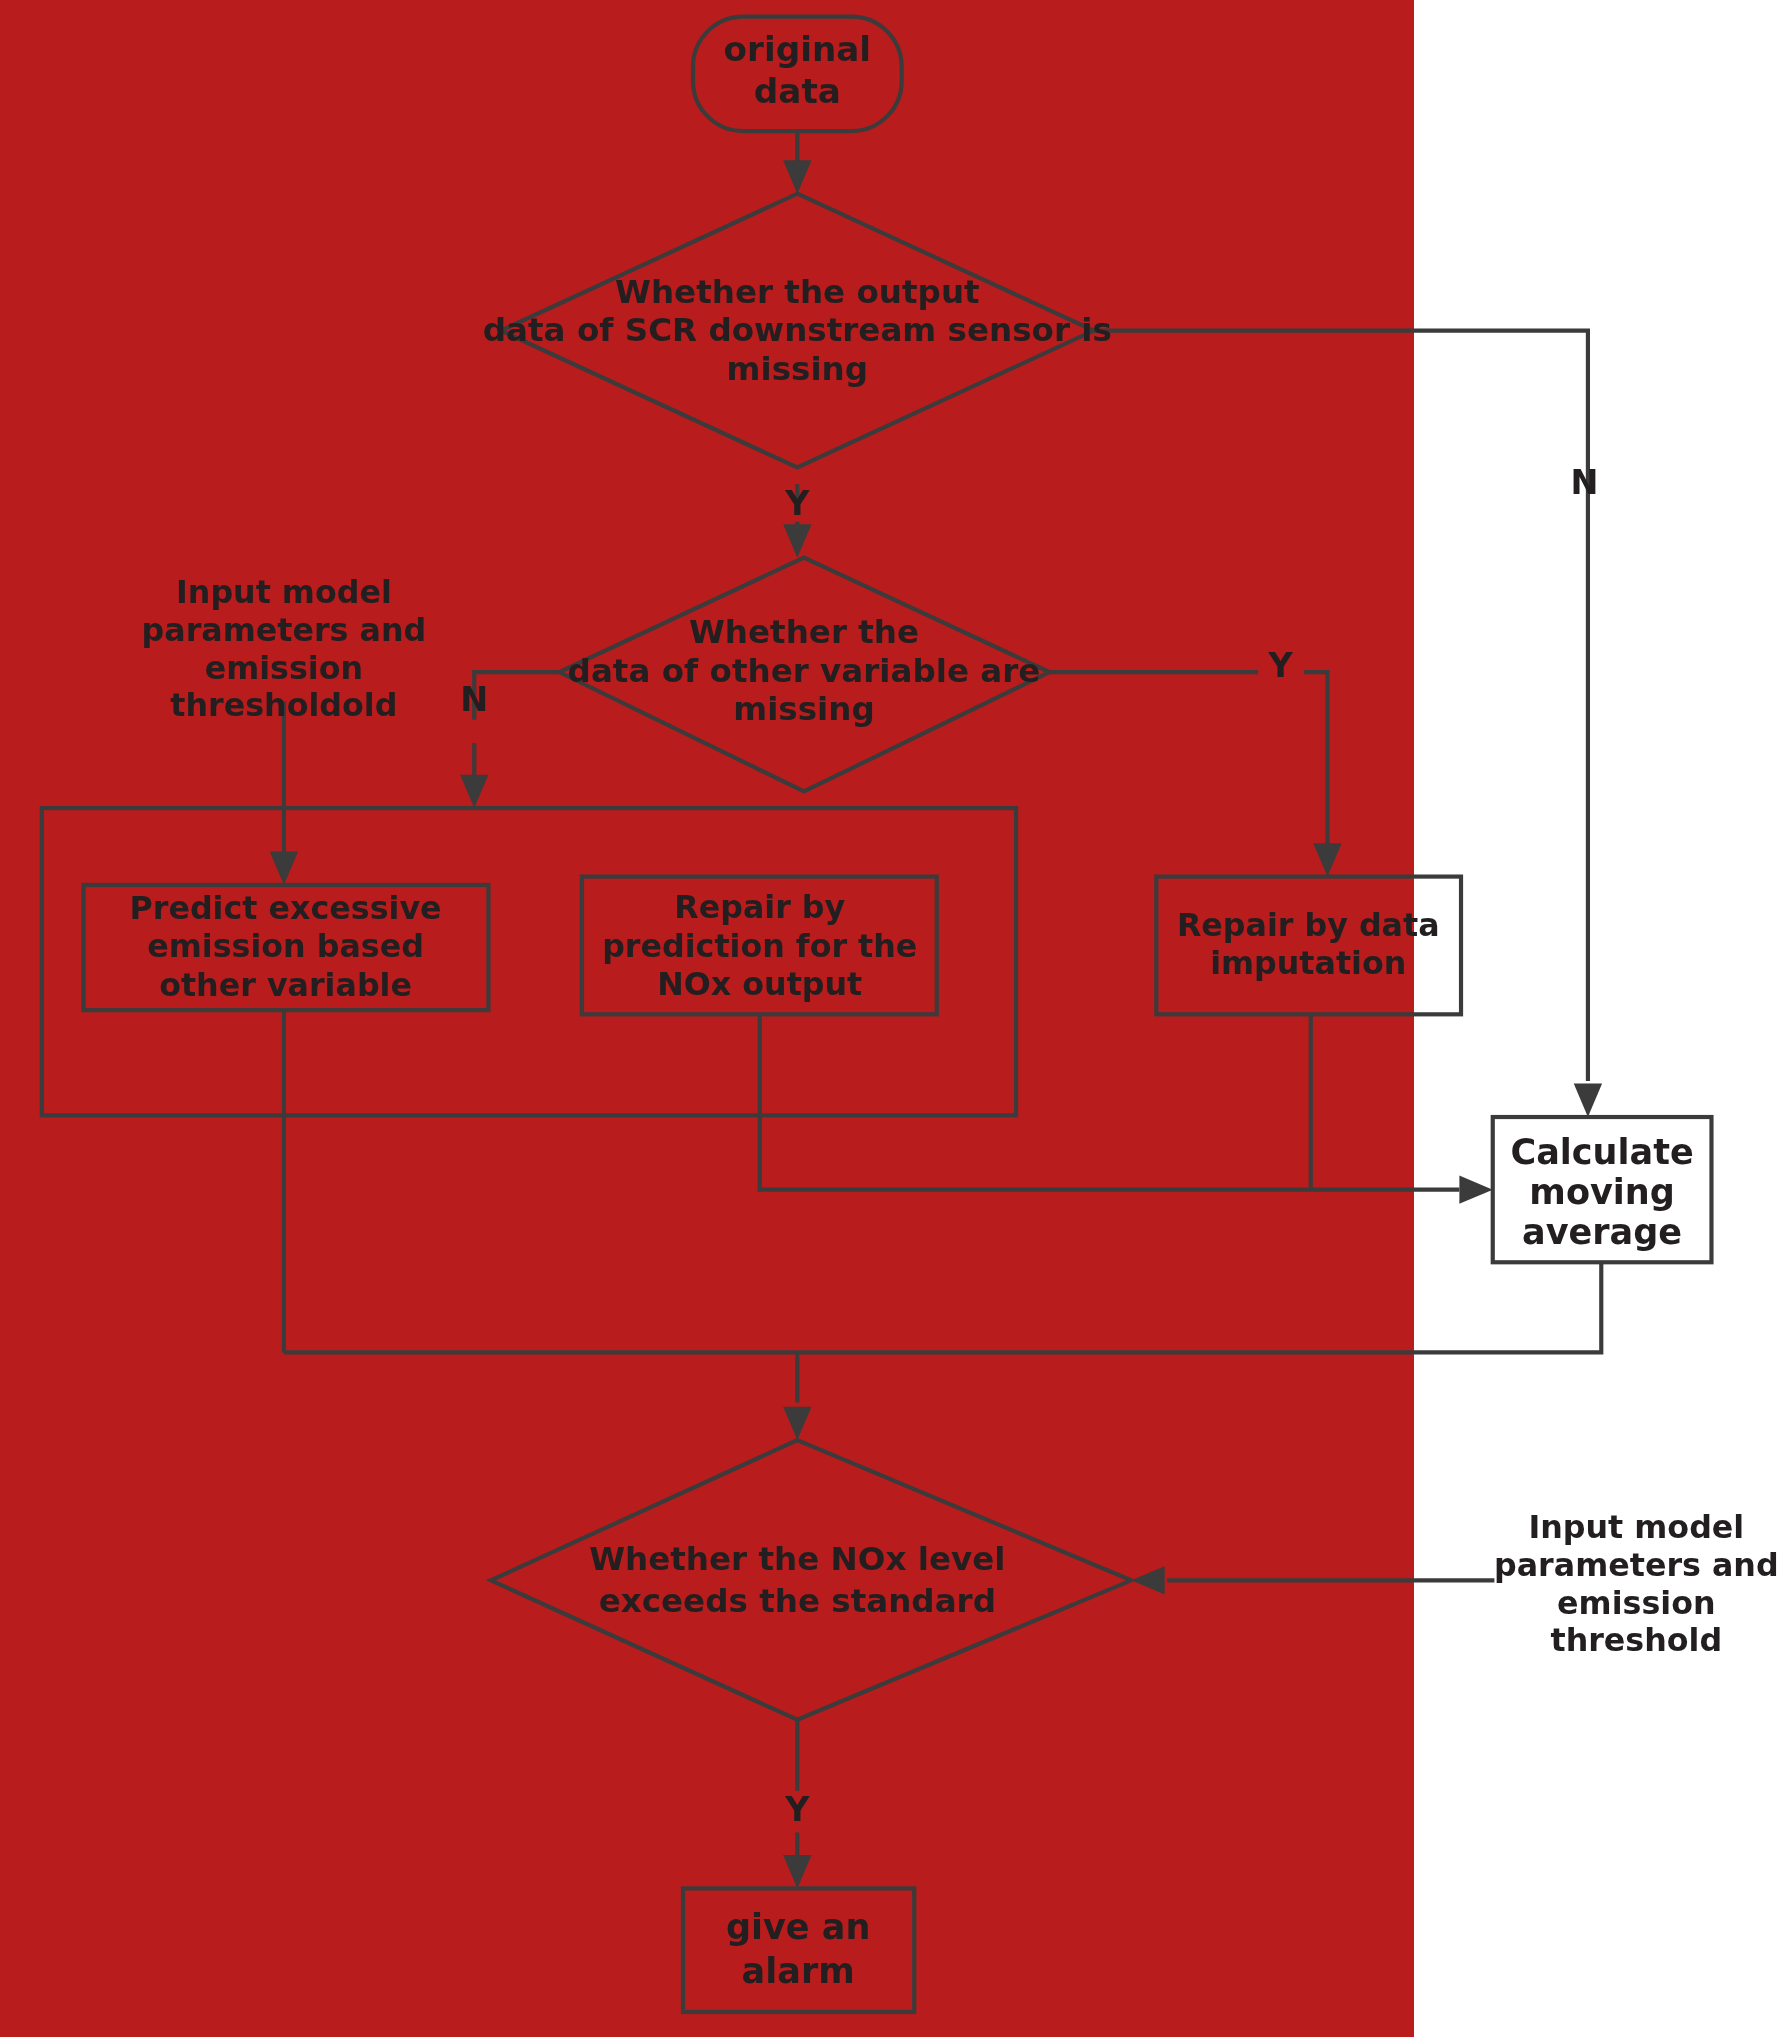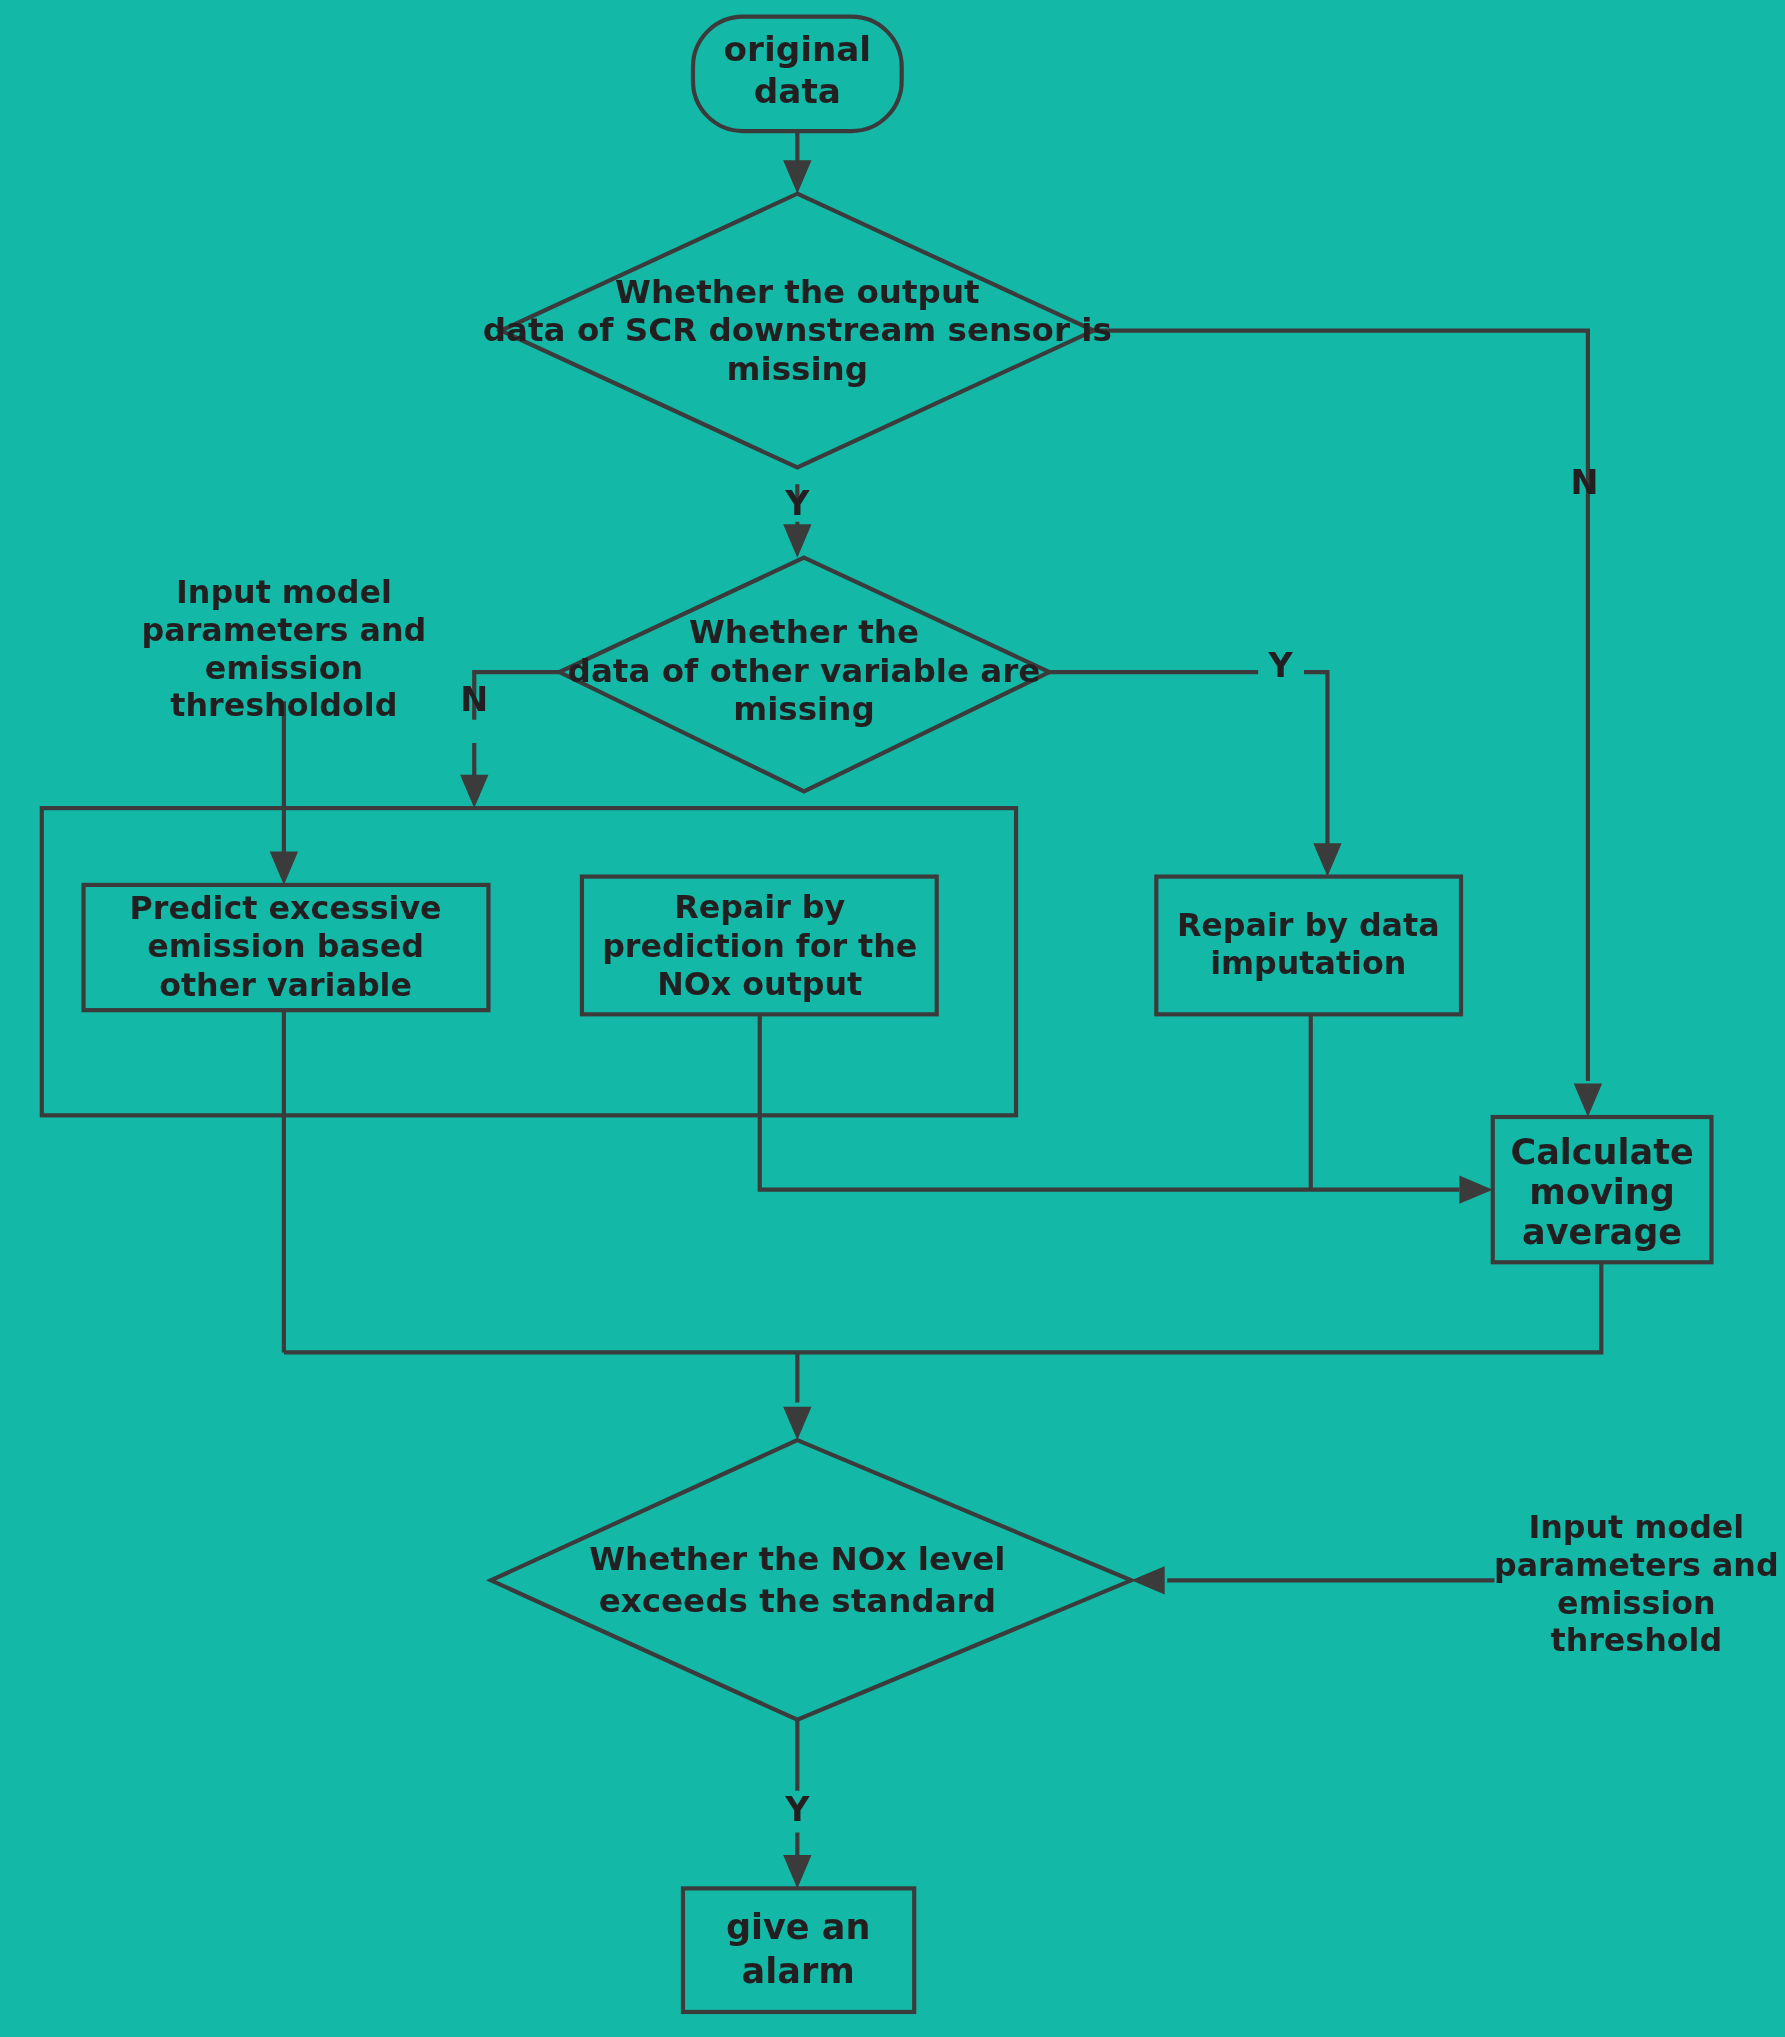--- a/index.html
+++ b/index.html
@@ -2,23 +2,23 @@
 <html style="font-size:13.4px"><head>
 <meta charset="utf-8">
 <style>
   html, body {
     margin: 0;
     padding: 0;
     background: #ffffff;
   }
   #page {
     position: relative;
-    width: 1785px;
+    width: 1414px;
     height: 2037px;
-    background: #14b8a6;
+    background: #b91c1c;
     font-family: "DejaVu Sans", "Liberation Sans", sans-serif;
   }
   svg#flow {
     display: block;
     width: 1785px;
     height: 2037px;
   }
   .shape-line {
     fill: none;
     stroke: #3b3b3b;

